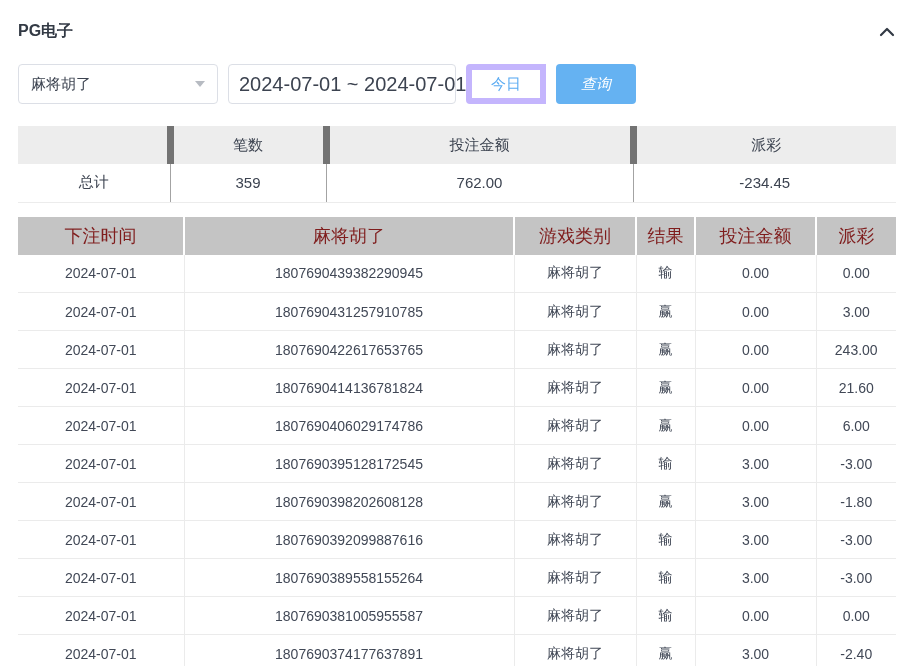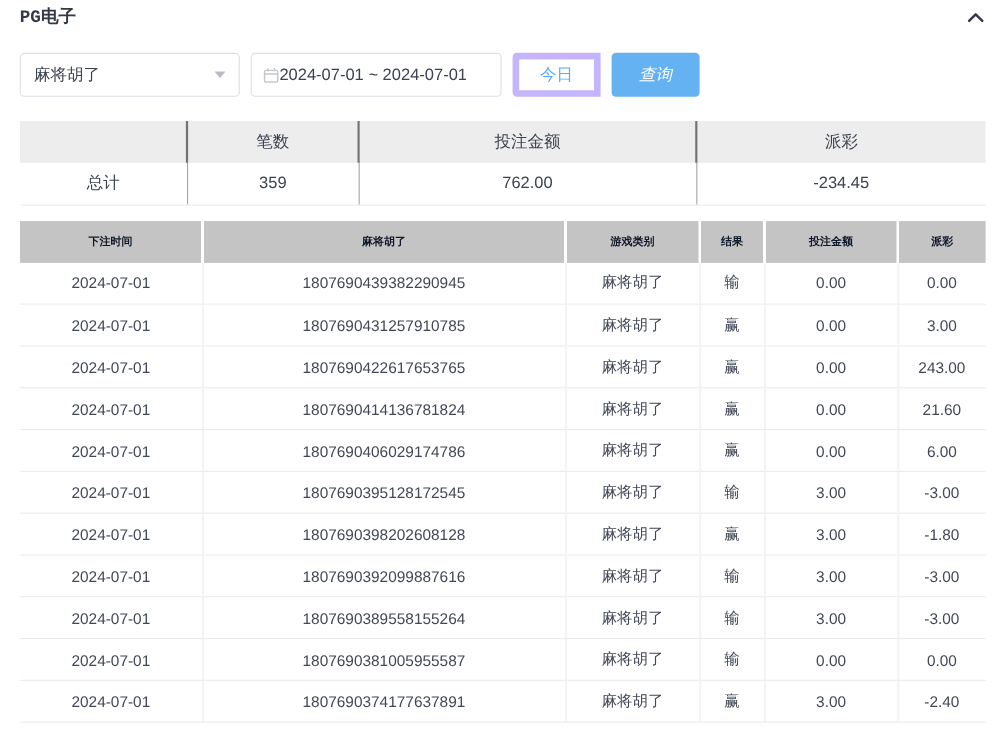--- a/index.html
+++ b/index.html
@@ -2,41 +2,41 @@
 <html><head>
 <meta charset="utf-8">
 <style>
   * { margin: 0; padding: 0; box-sizing: border-box; }
   html, body { width: 914px; height: 666px; overflow: hidden; background: #fff; }
   body { font-family: "Liberation Sans", "DejaVu Sans", sans-serif; color: #414856; }
   .page { padding: 0 18px; }
 
   
   .section-header {
-    padding-top: 5px;
-    display: flex; align-items: center; justify-content: space-between; font-family: Liberation Mono, monospace;
+    padding-top: 21px;
+    display: flex; align-items: center; justify-content: space-between;
   }
   .section-title { font-size: 16px; font-weight: bold; color: #333a45; }
   .collapse-btn { cursor: pointer; display: flex; align-items: center; }
 
   
   .toolbar { margin-top: 22px; display: flex; align-items: center; height: 40px; }
   .control {
     height: 40px; border: 1px solid #dcdfe6; border-radius: 4px;
     display: flex; align-items: center; background: #fff;
   }
   .select-box { width: 200px; padding: 0 12px; justify-content: space-between; margin-right: 10px; cursor: pointer; }
   .select-box .sel-text { font-size: 15px; color: #3c4350; }
   .caret-down {
     width: 0; height: 0;
     border-left: 5px solid transparent; border-right: 5px solid transparent;
     border-top: 6px solid #b7bbc2;
   }
   .date-box { width: 228px; padding: 0 10px; margin-right: 10px; cursor: pointer; }
-  .date-box .date-text { font-size: 15px; color: #3c4350; margin-left: 0; white-space: nowrap; text-align: right; }
+  .date-box .date-text { font-size: 20px; color: #3c4350; margin-left: 0; white-space: nowrap; text-align: right; }
 
   .btn-group { display: flex; height: 40px; }
   .seg-btn {
     height: 40px; background: #fff; font-size: 15px;
     border: 1px solid #dcdfe6; cursor: pointer;
     display: flex; align-items: center; justify-content: center;
     color: #c6c9ce;
   }
   .seg-btn.first { width: 80px; border-radius: 4px 0 0 4px; }
   .seg-btn.mid   { width: 78px; border-left: none; }
@@ -50,33 +50,33 @@
     display: flex; align-items: center; justify-content: center; font-style: italic;
   }
 
   
   table { border-collapse: collapse; table-layout: fixed; width: 878px; }
   th, td { height: 38px; text-align: center; font-weight: normal; overflow: hidden; white-space: nowrap; }
 
   .summary-table { margin-top: 22px; }
   .summary-table th {
     background: #ededed; color: #3c4350; font-size: 15px;
-    border-left: 2px solid #737373;
+    border-left: 7px solid #737373;
   }
   .summary-table th:first-child { border-left: none; }
   .summary-table td {
     font-size: 15px; color: #3c4350;
     border-bottom: 1px solid #ececec;
     border-left: 1px solid #a3a3a3;
   }
   .summary-table td:first-child { border-left: none; }
 
   .bet-table { margin-top: 14px; }
   .bet-table th {
-    background: #c4c4c4; color: #0f172a; font-size: 10px; font-weight: bold;
+    background: #c4c4c4; color: #7f1d1d; font-size: 18px; font-weight: normal;
     border-left: 2px solid #fff;
   }
   .bet-table th:first-child { border-left: none; }
   .bet-table td {
     font-size: 14px; color: #414856;
     border-bottom: 1px solid #ebebeb;
     border-left: 1px solid #ebebeb;
   }
   .bet-table td:first-child { border-left: none; }
 

